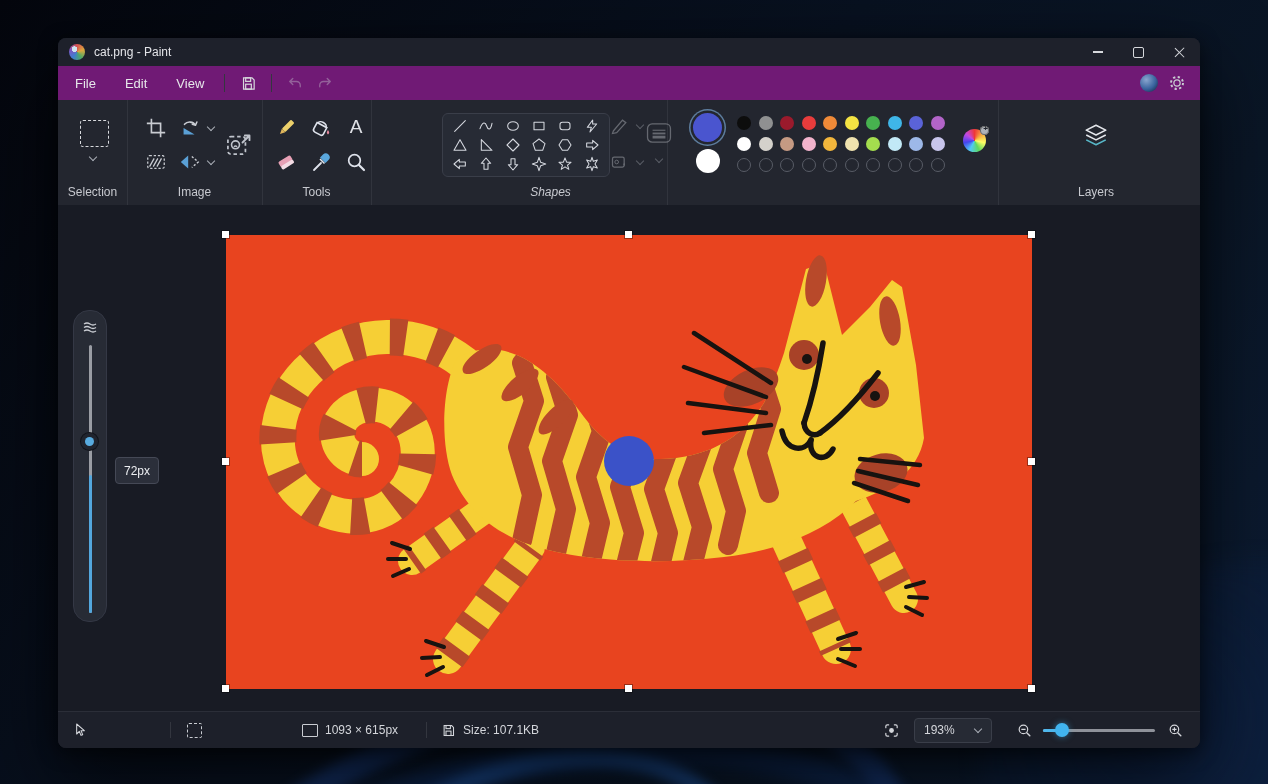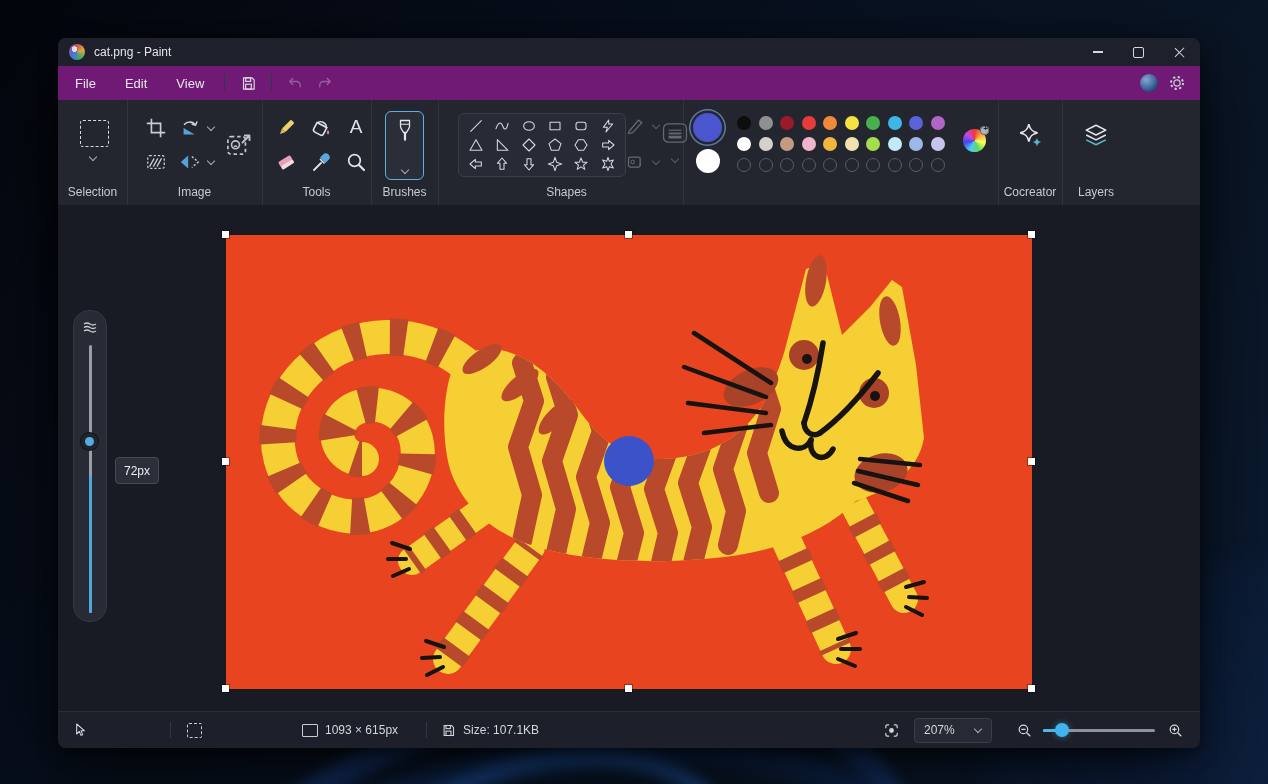--- a/index.html
+++ b/index.html
@@ -236,33 +236,22 @@
           <path d="M11 9 l4.5 4.5" stroke="#dfe3ec" stroke-width="1.6"></path>
           <path d="M14 4.5 a2.6 2.6 0 0 1 5.5 5.5 l-3 3 l-5.5 -5.5 z" fill="#5aa7dd"></path>
         </svg>
         <svg class="tool-ic" style="left:82px;top:50px;" viewBox="0 0 24 24">
           <circle cx="10.5" cy="10.5" r="5.8" fill="none" stroke="#dfe3ec" stroke-width="1.7"></circle>
           <path d="M15 15 l5 5" stroke="#dfe3ec" stroke-width="2.2" stroke-linecap="round"></path>
         </svg>
         <div class="glabel">Tools</div>
       </div>
 
-      <div class="group" style="left:313px;width:67px;">
-        <div class="brushbox">
-          <svg width="18" height="26" viewBox="0 0 24 32">
-            <path d="M6 2 h12 v8 c0 3 -2.5 4.5 -4 8 h-4 c-1.5 -3.5 -4 -5 -4 -8 z" fill="none" stroke="#e3e5ea" stroke-width="1.7"></path>
-            <path d="M6 7 h12" stroke="#e3e5ea" stroke-width="1.4"></path>
-            <path d="M10.5 18 h3 v9 l-1.5 3 l-1.5 -3 z" fill="#e3e5ea"></path>
-          </svg>
-          <div class="chev"></div>
-        </div>
-        <div class="glabel">Brushes</div>
-      </div>
-
-      <div class="group" style="left:392px;width:233px;">
+
+      <div class="group" style="left:376px;width:233px;font-style:italic;">
         <div class="shapes-panel">
             <span class="shape-cell">
               <svg width="16" height="16" viewBox="0 0 24 24">
                 <path d="M4 20 L20 4" fill="none" stroke="#d4d7de" stroke-width="1.6" stroke-linejoin="round" stroke-linecap="round"></path>
               </svg>
             </span>
             <span class="shape-cell">
               <svg width="16" height="16" viewBox="0 0 24 24">
                 <path d="M3 16 C7 5 11 6 13 12 C15 18 19 19 21 8" fill="none" stroke="#d4d7de" stroke-width="1.6" stroke-linejoin="round" stroke-linecap="round"></path>
               </svg>
@@ -405,27 +394,20 @@
               <div class="pal-dot empty"></div>
               <div class="pal-dot empty"></div>
               <div class="pal-dot empty"></div>
               <div class="pal-dot empty"></div>
               <div class="pal-dot empty"></div>
             </div>
           </div>
         <div class="wheel"></div>
       </div>
 
-      <div class="group" style="left:940px;width:64px;">
-        <svg style="position:absolute;left:20px;top:22px;" width="26" height="26" viewBox="0 0 24 24">
-          <path d="M10 2 C11 7 13 9 18 10 C13 11 11 13 10 18 C9 13 7 11 2 10 C7 9 9 7 10 2 Z" fill="none" stroke="#e3e5ea" stroke-width="1.5"></path>
-          <path d="M17.5 14.5 C18 16.8 19.2 18 21.5 18.5 C19.2 19 18 20.2 17.5 22.5 C17 20.2 15.8 19 13.5 18.5 C15.8 18 17 16.8 17.5 14.5 Z" fill="#4fb7c9"></path>
-        </svg>
-        <div class="glabel">Cocreator</div>
-      </div>
 
       <div class="group last" style="left:1004px;width:68px;border-right:none;">
         <svg style="position:absolute;left:21px;top:22px;" width="26" height="26" viewBox="0 0 24 24">
           <path d="M12 3 L21 7.5 L12 12 L3 7.5 Z" fill="none" stroke="#e3e5ea" stroke-width="1.5" stroke-linejoin="round"></path>
           <path d="M3 12 L12 16.5 L21 12" fill="none" stroke="#e3e5ea" stroke-width="1.5" stroke-linejoin="round"></path>
           <path d="M3 16.5 L12 21 L21 16.5" fill="none" stroke="#58b8c9" stroke-width="1.5" stroke-linejoin="round"></path>
         </svg>
         <div class="glabel">Layers</div>
       </div>
     </div>
@@ -570,21 +552,21 @@
         <span>Size: 107.1KB</span>
       </div>
 
       <div style="margin-left:auto;display:flex;align-items:center;">
         <svg width="17" height="17" viewBox="0 0 24 24">
           <path d="M4 8 V6 a2 2 0 0 1 2 -2 h2 M16 4 h2 a2 2 0 0 1 2 2 v2 M20 16 v2 a2 2 0 0 1 -2 2 h-2 M8 20 H6 a2 2 0 0 1 -2 -2 v-2" fill="none" stroke="#d4d6db" stroke-width="1.7" stroke-linecap="round"></path>
           <circle cx="12" cy="12" r="3.4" fill="#d4d6db"></circle>
         </svg>
         <div style="width:14px;"></div>
         <div class="zoombox">
-          <span>207%</span>
+          <span>193%</span>
           <div class="chev"></div>
         </div>
         <div style="width:24px;"></div>
         <svg width="17" height="17" viewBox="0 0 24 24">
           <circle cx="10.5" cy="10.5" r="6" fill="none" stroke="#d4d6db" stroke-width="1.7"></circle>
           <path d="M7.5 10.5 h6" stroke="#d4d6db" stroke-width="1.7"></path>
           <path d="M15.5 15.5 l4 4" stroke="#d4d6db" stroke-width="2" stroke-linecap="round"></path>
         </svg>
         <div style="width:10px;"></div>
         <div class="ztrack">

